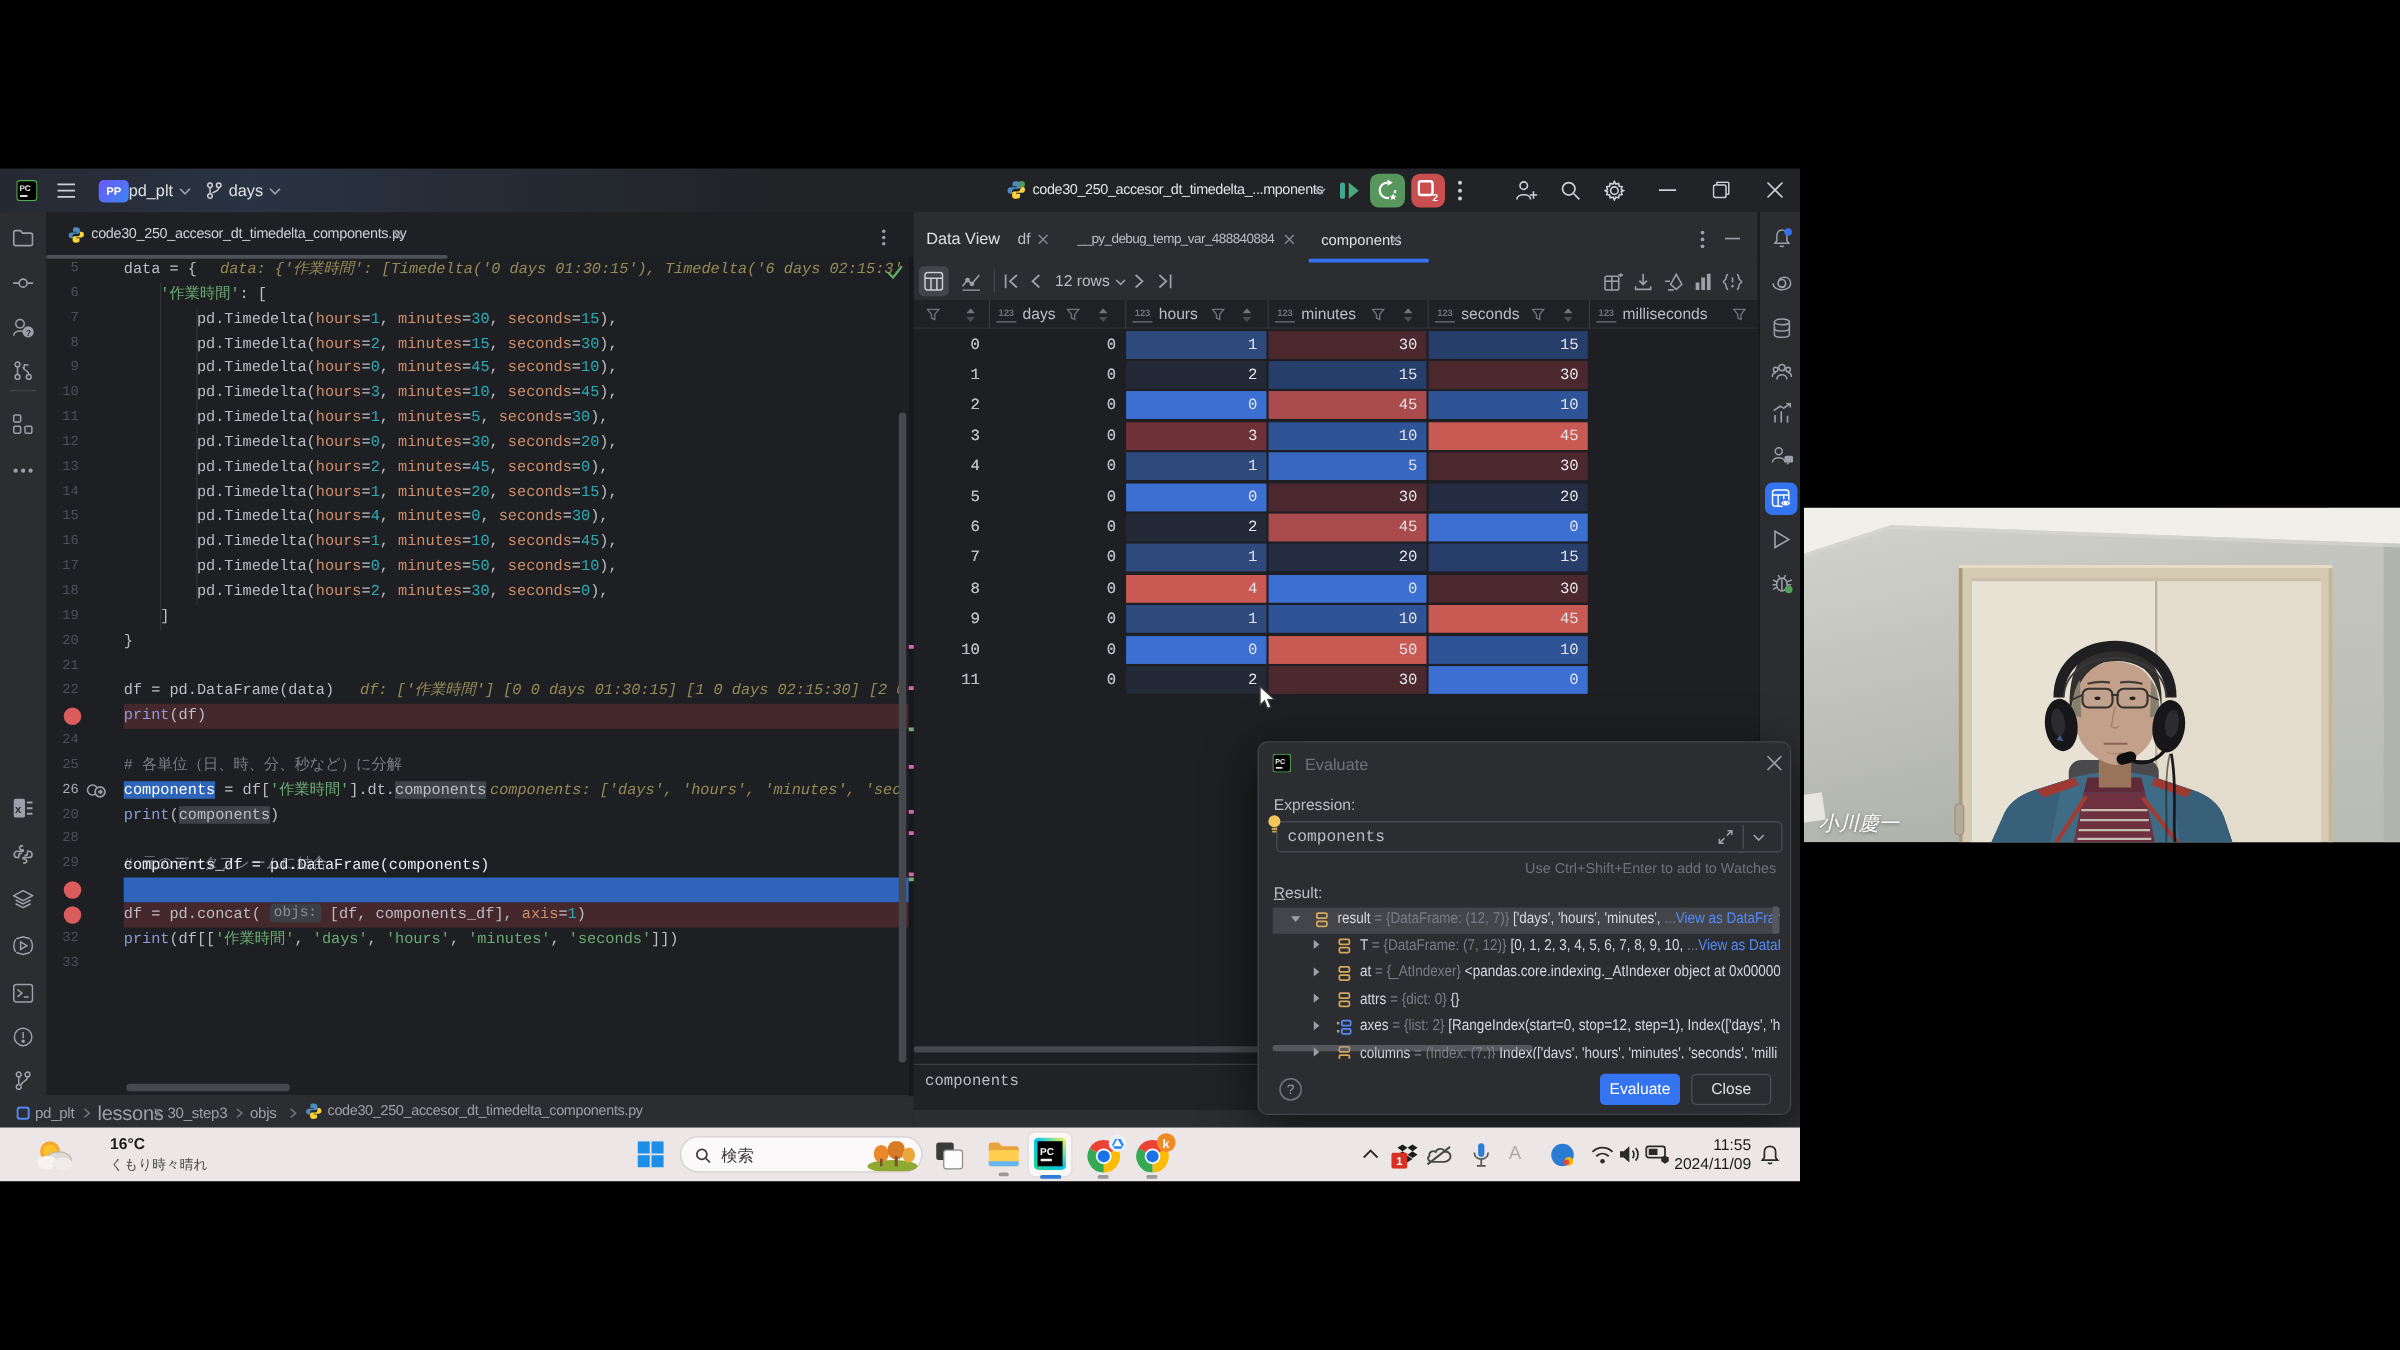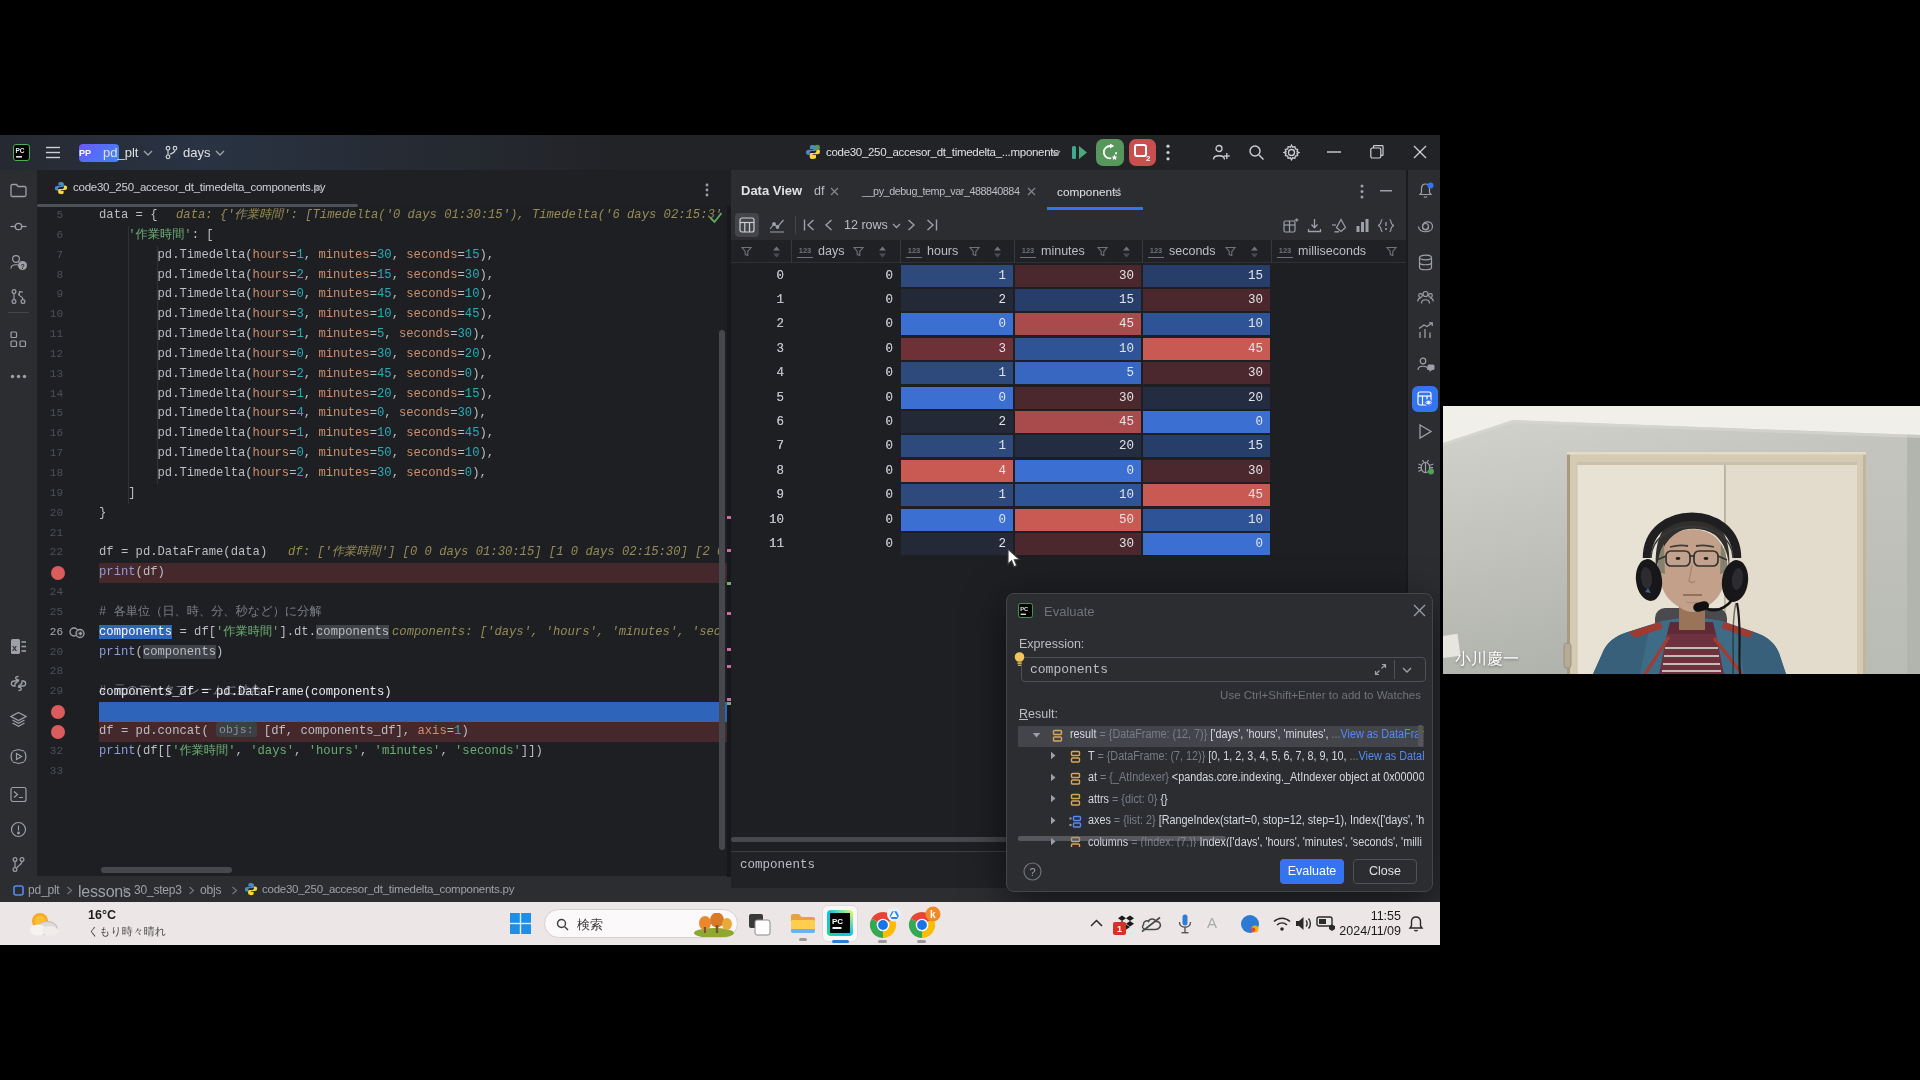--- a/index.html
+++ b/index.html
@@ -30,21 +30,21 @@
   </svg>
 
   <svg class="ab" style="left:45px;top:10px" width="16" height="15" viewBox="0 0 16 15">
     <g stroke="#CED0D6" stroke-width="1.4">
           <line x1="1" y1="2.5" x2="15" y2="2.5"></line>
           <line x1="1" y1="7.5" x2="15" y2="7.5"></line>
           <line x1="1" y1="12.5" x2="15" y2="12.5"></line>
         </g>
   </svg>
 
-  <div class="ab" style="left:79px;top:9px;width:40px;height:18px;border-radius:4px;background:linear-gradient(135deg,#6B57FF,#3E86F0);color:#fff;font-size:9px;font-weight:bold;text-align:left;line-height:18px;">PP</div>
+  <div class="ab" style="left:79px;top:9px;width:24px;height:18px;border-radius:4px;background:linear-gradient(135deg,#6B57FF,#3E86F0);color:#fff;font-size:9px;font-weight:bold;text-align:center;line-height:18px;">PP</div>
   <div class="ab" style="left:103px;top:10px;font-size:13px;color:#DFE1E5;">pd_plt</div>
   <svg class="ab" style="left:143px;top:15px" width="10" height="6" viewBox="0 0 10 6">
         <path d="M1 1 L5 5 L9 1" stroke="#9DA0A8" stroke-width="1.4" fill="none"></path>
       </svg>
 
   <svg class="ab" style="left:164px;top:10px" width="15" height="15" viewBox="0 0 15 15">
     <g stroke="#CED0D6" stroke-width="1.2" fill="none">
           <circle cx="4" cy="3.2" r="1.8"></circle>
           <circle cx="11" cy="3.2" r="1.8"></circle>
           <circle cx="4" cy="11.8" r="1.8"></circle>
@@ -357,21 +357,21 @@
 <div class="ab" style="left:727px;top:516px;width:5px;height:2.5px;background:#D269A7;"></div>
 <div class="ab" style="left:727px;top:549px;width:5px;height:2.5px;background:#D269A7;"></div>
 <div class="ab" style="left:727px;top:582px;width:5px;height:2.5px;background:#78A978;"></div>
 <div class="ab" style="left:727px;top:612px;width:5px;height:2.5px;background:#D269A7;"></div>
 <div class="ab" style="left:727px;top:648px;width:5px;height:2.5px;background:#D269A7;"></div>
 <div class="ab" style="left:727px;top:665px;width:5px;height:2.5px;background:#D269A7;"></div>
 <div class="ab" style="left:727px;top:698px;width:5px;height:2.5px;background:#D269A7;"></div>
 <div class="ab" style="left:727px;top:702px;width:5px;height:2.5px;background:#78A978;"></div>
 
 <div class="ab" style="left:731px;top:170px;width:675px;height:41px;background:#2B2D30;">
-  <div class="ab" style="left:10px;top:13px;font-size:13px;font-weight:bold;color:#DFE1E5;">Data View</div>
+  <div class="ab" style="left:10px;top:13px;font-size:13px;font-weight:normal;color:#DFE1E5;">Data View</div>
   <div class="ab" style="left:83px;top:14px;font-size:12.5px;color:#BCBEC4;">df</div>
   <svg class="ab" style="left:99px;top:17px" width="9" height="9" viewBox="0 0 9 9">
         <g stroke="#868A91" stroke-width="1.1">
           <line x1="1" y1="1" x2="8" y2="8"></line>
           <line x1="8" y1="1" x2="1" y2="8"></line>
         </g>
       </svg>
   <div class="ab" style="left:131px;top:15px;font-size:10.8px;letter-spacing:-0.45px;color:#BCBEC4;">__py_debug_temp_var_488840884</div>
   <svg class="ab" style="left:296px;top:17px" width="9" height="9" viewBox="0 0 9 9">
         <g stroke="#868A91" stroke-width="1.1">
@@ -1160,19 +1160,19 @@
     <ellipse cx="203.5" cy="172" rx="5.5" ry="11" fill="#2B2B30" transform="rotate(-7 203.5 172)"></ellipse>
     <ellipse cx="294.5" cy="173" rx="5.5" ry="11" fill="#2B2B30" transform="rotate(7 294.5 173)"></ellipse>
     <path d="M202,186 L205,182 L208,187 Z" fill="#3E5B8C"></path>
 
     <path d="M290,193 C282,203 273,206 264,203" stroke="#141414" stroke-width="2.8" fill="none"></path>
     <rect x="250" y="196" width="16" height="9" rx="4.5" fill="#101010" transform="rotate(-14 258 200)"></rect>
 
     <path d="M294,197 C299,221 295,246 297,268" stroke="#1A1A1C" stroke-width="2.2" fill="none"></path>
     <path d="M293,197 C288,216 291,241 290,268" stroke="#1A1A1C" stroke-width="1.4" fill="none" opacity="0.6"></path>
   </svg>
-  <div class="ab" style="left:12px;top:243px;font-size:16px;color:#FFF;text-shadow:0 1px 3px rgba(0,0,0,0.45);">小川慶一</div>
+  <div class="ab" style="left:12px;top:243px;font-size:16px;color:#FFF;text-shadow:0 1px 3px rgba(0,0,0,0.45);font-style:italic;">小川慶一</div>
 </div>
 
 <svg class="ab" style="left:1007px;top:548px" width="15" height="21" viewBox="0 0 15 21">
   <path d="M1 1 L1 16.2 L4.6 12.8 L7 18.8 L9.8 17.6 L7.3 11.8 L12.5 11.5 Z" fill="#FDFDFD" stroke="#3A3A3A" stroke-width="1.1"></path>
 </svg>
 </div>
 
 </body></html>

